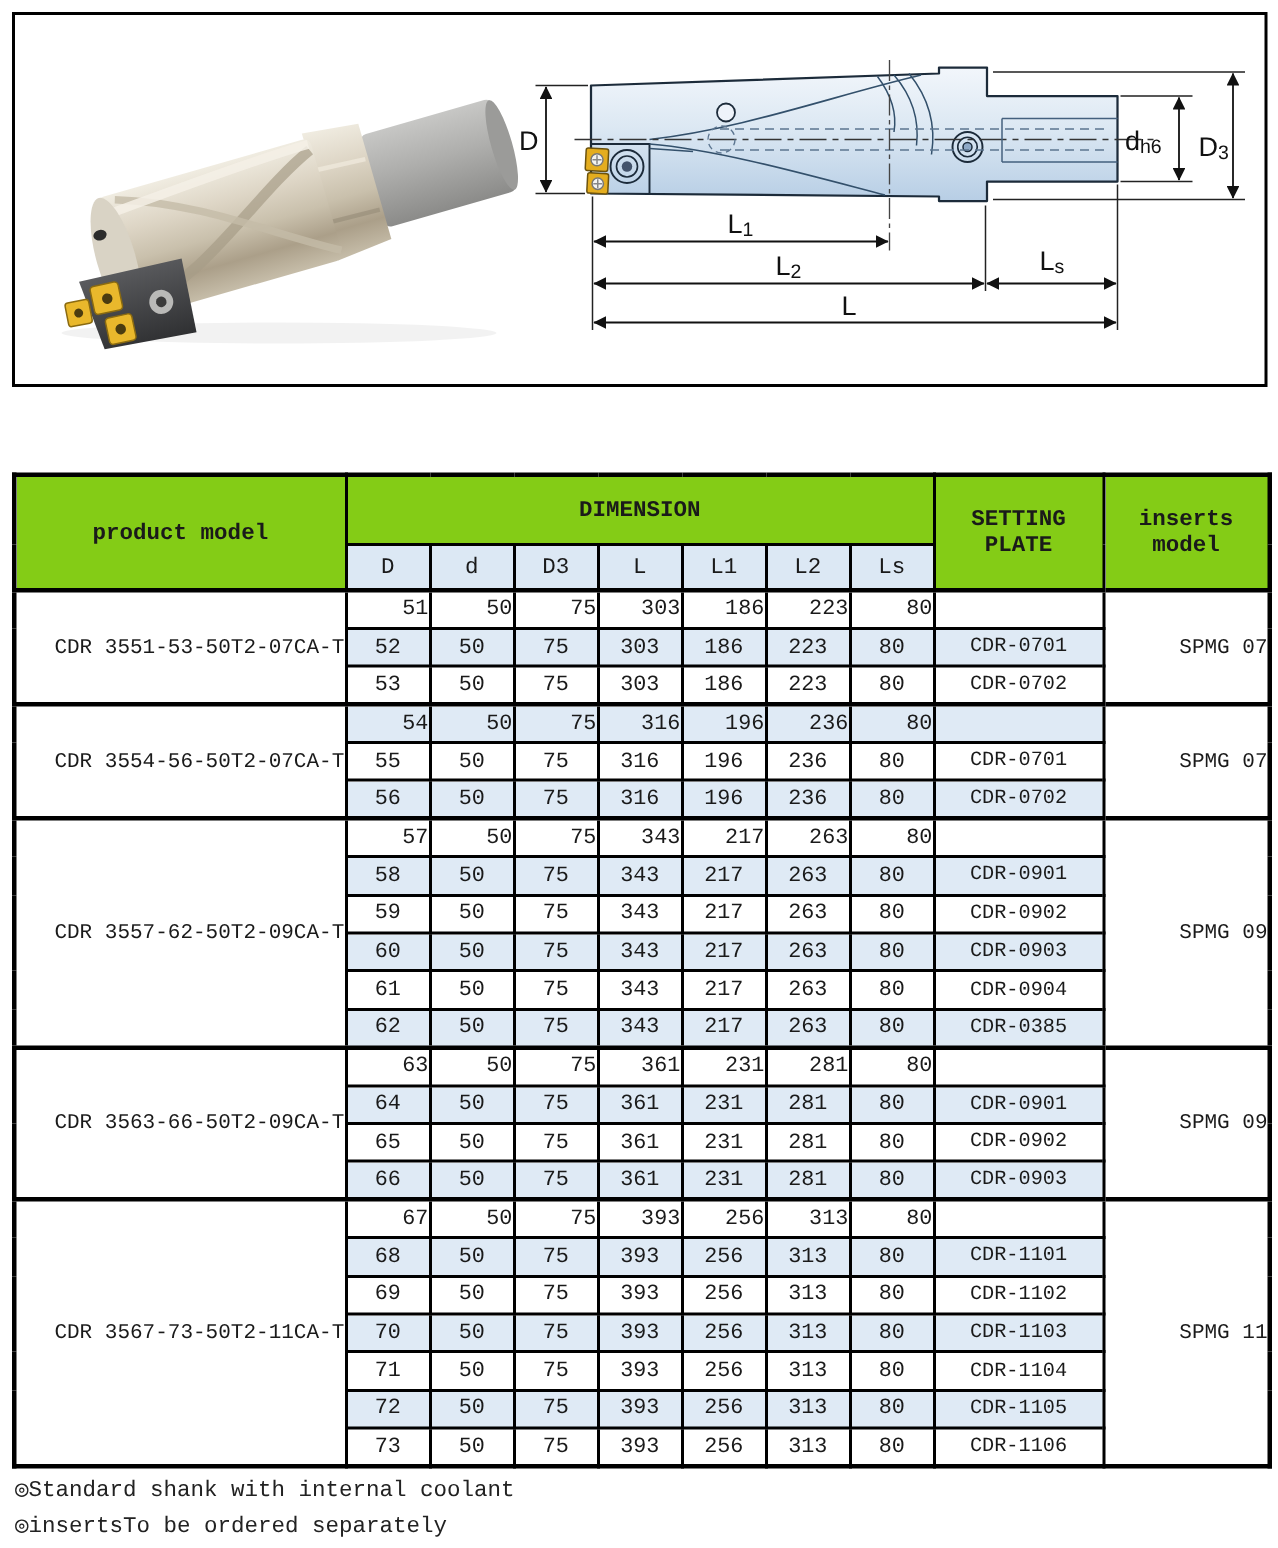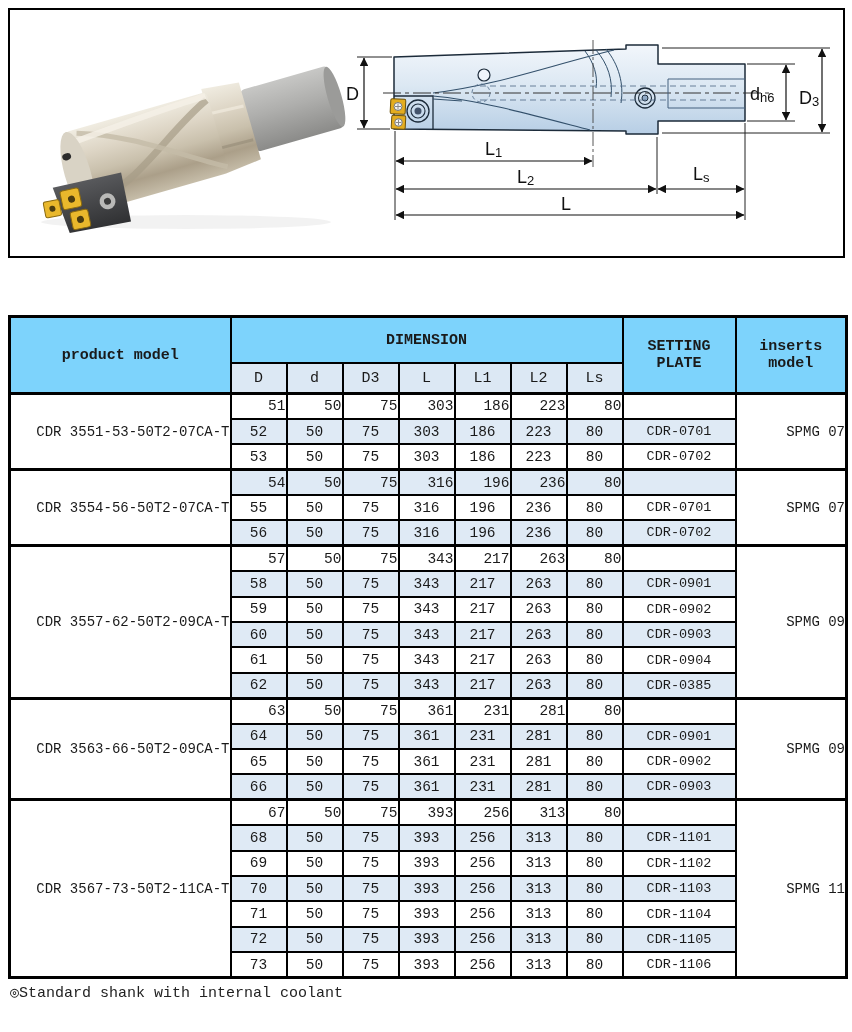--- a/index.html
+++ b/index.html
@@ -27,21 +27,21 @@
   
   table.spec{
     position:absolute;left:8px;top:315px;width:837px;
     border-collapse:collapse;table-layout:fixed;background:#fff;
     border:3px solid #000;
   }
   table.spec th,table.spec td{
     border:2px solid #000;text-align:center;vertical-align:middle;
     padding:0;overflow:hidden;
   }
-  thead tr.main-head th{height:44px;background:#7dd3fc;font-weight:bold;font-size:15px;}
+  thead tr.main-head th{height:44px;background:#84cc16;font-weight:bold;font-size:15px;}
   thead th.two-row{border-bottom-width:3px;}
   thead tr.sub-head th{
     height:28px;background:#dce8f4;font-weight:normal;font-size:15px;
     border-bottom-width:3px;
   }
   tbody tr{height:25.4px;font-size:14.5px;}
   tbody tr.shade td{background:#dfeaf5;}
   tbody tr.group-start td{border-top-width:3px;text-align:right;}
   td.model-cell{background:#fff !important;font-size:14px;}
   td.insert-cell{background:#fff !important;font-size:14px;}
@@ -448,13 +448,14 @@
           <td class="num-cell">393</td>
           <td class="num-cell">256</td>
           <td class="num-cell">313</td>
           <td class="num-cell">80</td>
           <td class="plate-cell">CDR-1106</td>
         </tr>
       </tbody>
   </table>
 
   <div class="note note-shank">◎Standard shank with internal coolant</div>
+  <div class="note note-inserts">◎insertsTo be ordered separately</div>
 </div>
 
 </body></html>

